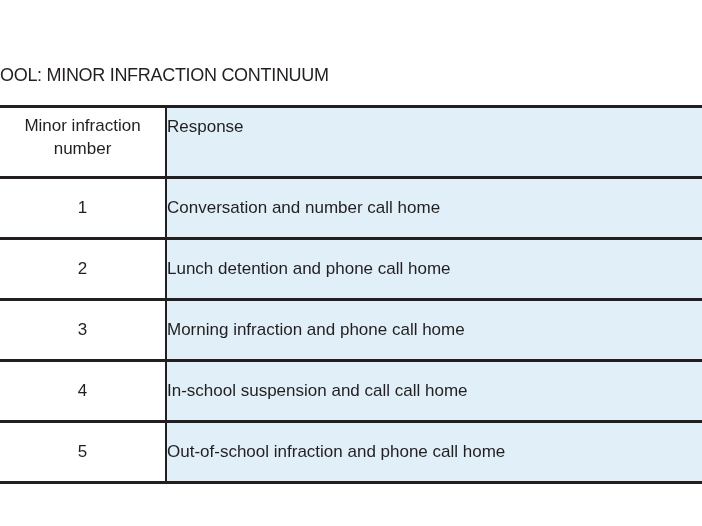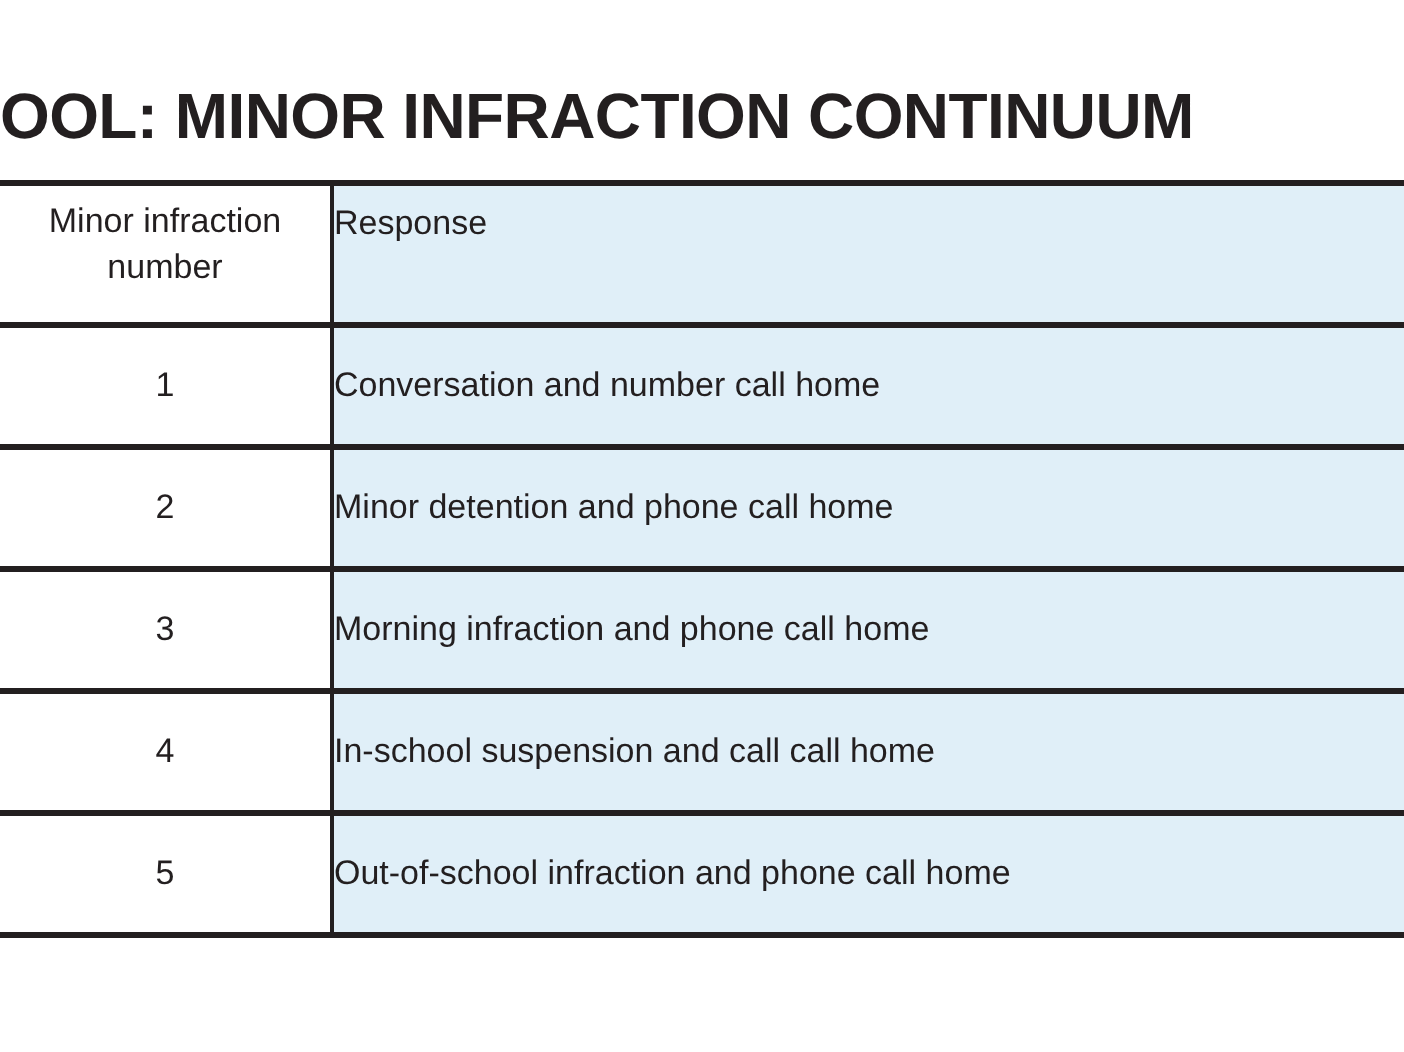--- a/index.html
+++ b/index.html
@@ -11,32 +11,32 @@
     position: relative;
     width: 702px;
     height: 526px;
     background: #ffffff;
     overflow: hidden;
     font-family: "Liberation Sans", sans-serif;
     color: #231f20;
   }
   .doc-title {
     position: absolute;
-    top: 45px;
+    top: 62px;
     left: 0;
-    font-size: 32px;
+    font-size: 18px;
     line-height: 27px;
-    font-weight: bold;
+    font-weight: normal;
     letter-spacing: -0.3px;
     white-space: nowrap;
     color: #231f20;
   }
   table.infraction-table {
     position: absolute;
-    top: 90px;
+    top: 105px;
     left: 0;
     width: 702px;
     border-collapse: collapse;
     table-layout: fixed;
     border-top: 3px solid #231f20;
     border-bottom: 3px solid #231f20;
     font-size: 17px;
   }
   table.infraction-table col.col-number { width: 166px; }
   table.infraction-table td {
@@ -98,21 +98,21 @@
         <td class="cell-response">Response</td>
       </tr>
 
       <tr>
         <td class="cell-number">1</td>
         <td class="cell-response">Conversation and number call home</td>
       </tr>
 
       <tr>
         <td class="cell-number">2</td>
-        <td class="cell-response">Minor detention and phone call home</td>
+        <td class="cell-response">Lunch detention and phone call home</td>
       </tr>
 
       <tr>
         <td class="cell-number">3</td>
         <td class="cell-response">Morning infraction and phone call home</td>
       </tr>
 
       <tr>
         <td class="cell-number">4</td>
         <td class="cell-response">In-school suspension and call call home</td>

